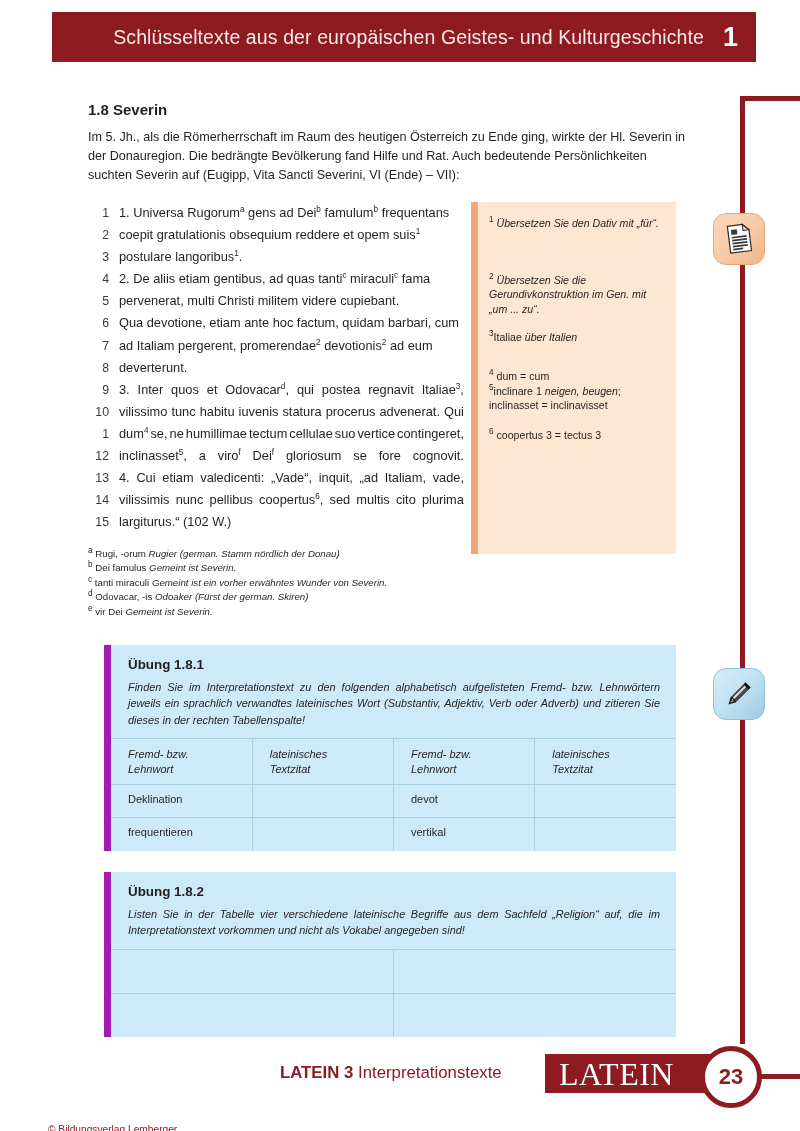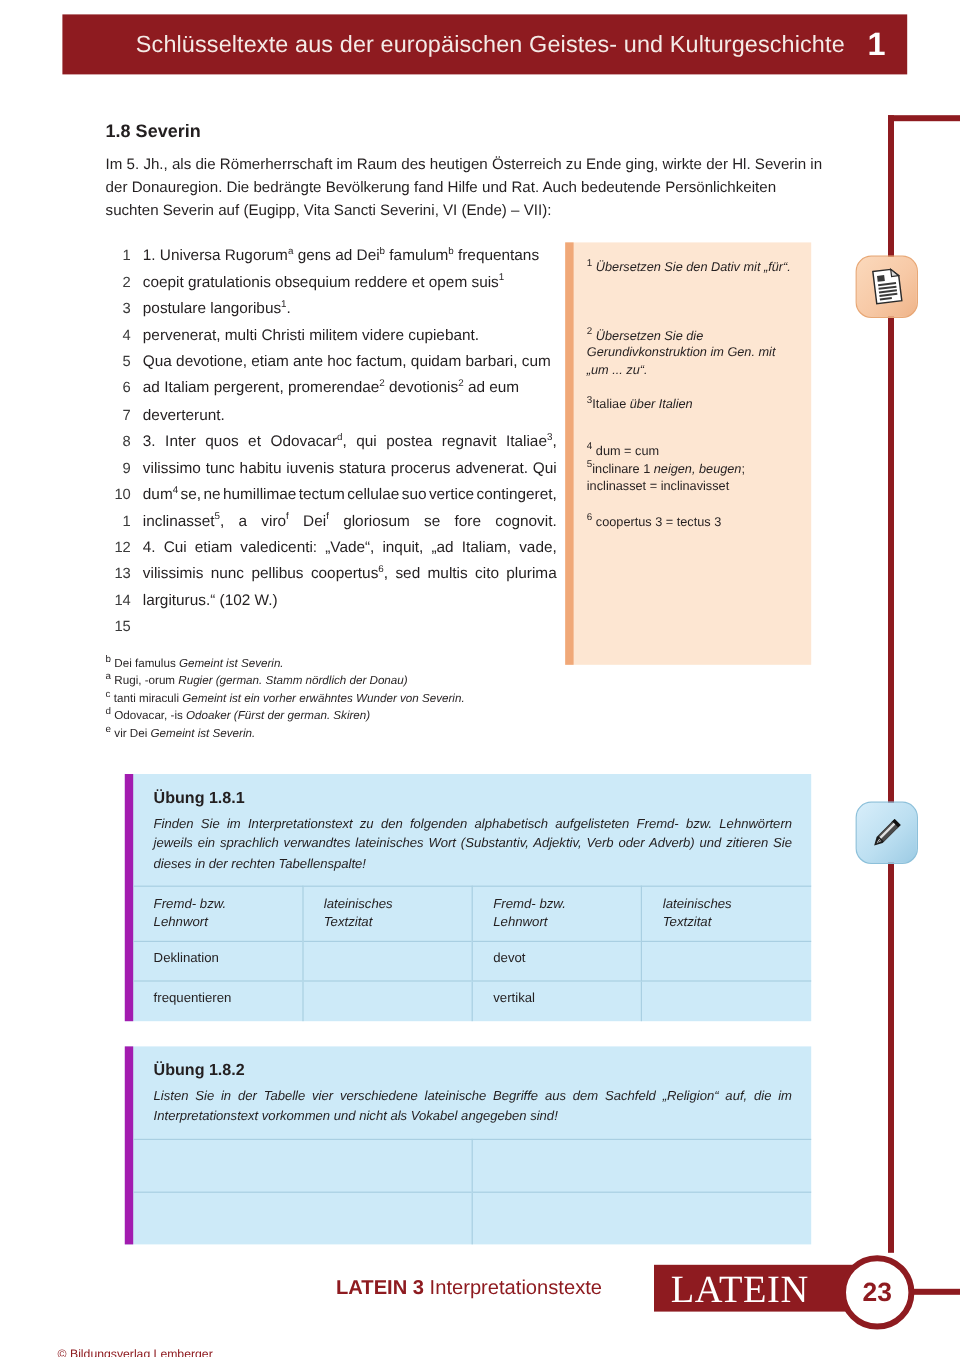--- a/index.html
+++ b/index.html
@@ -334,20 +334,21 @@
       <div>1</div>
       <div>12</div>
       <div>13</div>
       <div>14</div>
       <div>15</div>
     </div>
   <div class="latin-lines" id="latinlines">
       <div class="ln">1. Universa Rugorum<sup>a</sup> gens ad Dei<sup>b</sup> famulum<sup>b</sup> frequentans</div>
       <div class="ln">coepit gratulationis obsequium reddere et opem suis<sup>1</sup></div>
       <div class="ln">postulare langoribus<sup>1</sup>.</div>
+      <div class="ln">2. De aliis etiam gentibus, ad quas tanti<sup>c</sup> miraculi<sup>c</sup> fama</div>
       <div class="ln">pervenerat, multi Christi militem videre cupiebant.</div>
       <div class="ln">Qua devotione, etiam ante hoc factum, quidam barbari, cum</div>
       <div class="ln">ad Italiam pergerent, promerendae<sup>2</sup> devotionis<sup>2</sup> ad eum</div>
       <div class="ln">deverterunt.</div>
       <div class="ln just">
         <span>3.</span>
         <span>Inter</span>
         <span>quos</span>
         <span>et</span>
         <span>Odovacar<sup>d</sup>,</span>
@@ -435,22 +436,22 @@
     <sup>5</sup><span>inclinare 1 </span><i>neigen, beugen</i><span>; inclinasset = inclinavisset</span>
   </p>
   <div class="gap-d"></div>
   <p class="note">
     <sup>6</sup>
     <span>coopertus 3 = tectus 3</span>
   </p>
 </div>
 
 <div class="footnotes" id="footnotes">
+    <div><sup>a</sup> <span>Rugi, -orum </span><i>Rugier (german. Stamm nördlich der Donau)</i></div>
     <div><sup>b</sup> <span>Dei famulus </span><i>Gemeint ist Severin.</i></div>
-    <div><sup>a</sup> <span>Rugi, -orum </span><i>Rugier (german. Stamm nördlich der Donau)</i></div>
     <div><sup>c</sup> <span>tanti miraculi </span><i>Gemeint ist ein vorher erwähntes Wunder von Severin.</i></div>
     <div><sup>d</sup> <span>Odovacar, -is </span><i>Odoaker (Fürst der german. Skiren)</i></div>
     <div><sup>e</sup> <span>vir Dei </span><i>Gemeint ist Severin.</i></div>
   </div>
 
 <div class="exbox" id="exbox1">
   <div class="ex-pad">
     <div class="ex-title">Übung 1.8.1</div>
     <div class="ex-desc">Finden Sie im Interpretationstext zu den folgenden alphabetisch aufgelisteten Fremd- bzw. Lehnwörtern jeweils ein sprachlich verwandtes lateinisches Wort (Substantiv, Adjektiv, Verb oder Adverb) und zitieren Sie dieses in der rechten Tabellenspalte!</div>
   </div>

